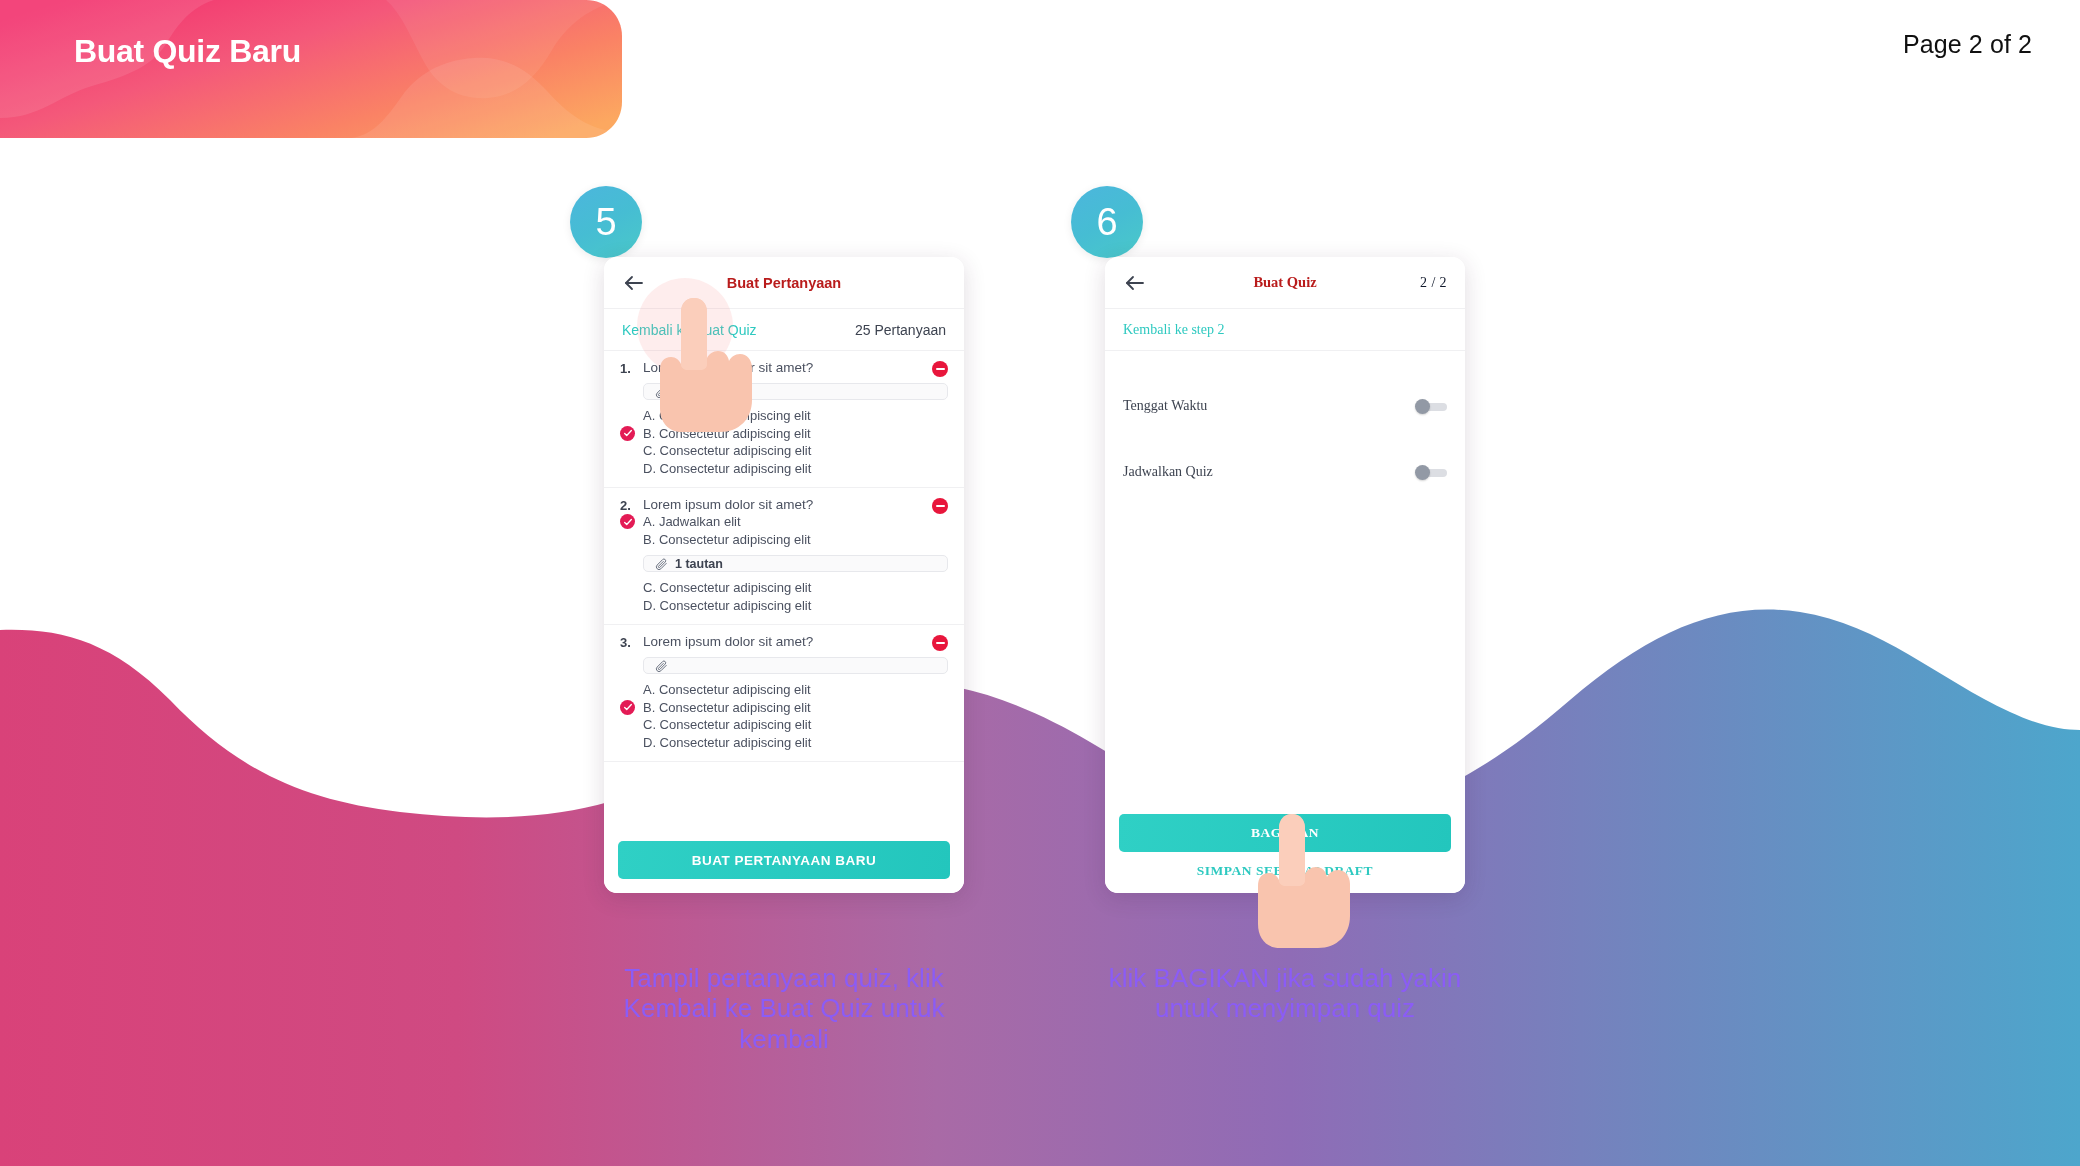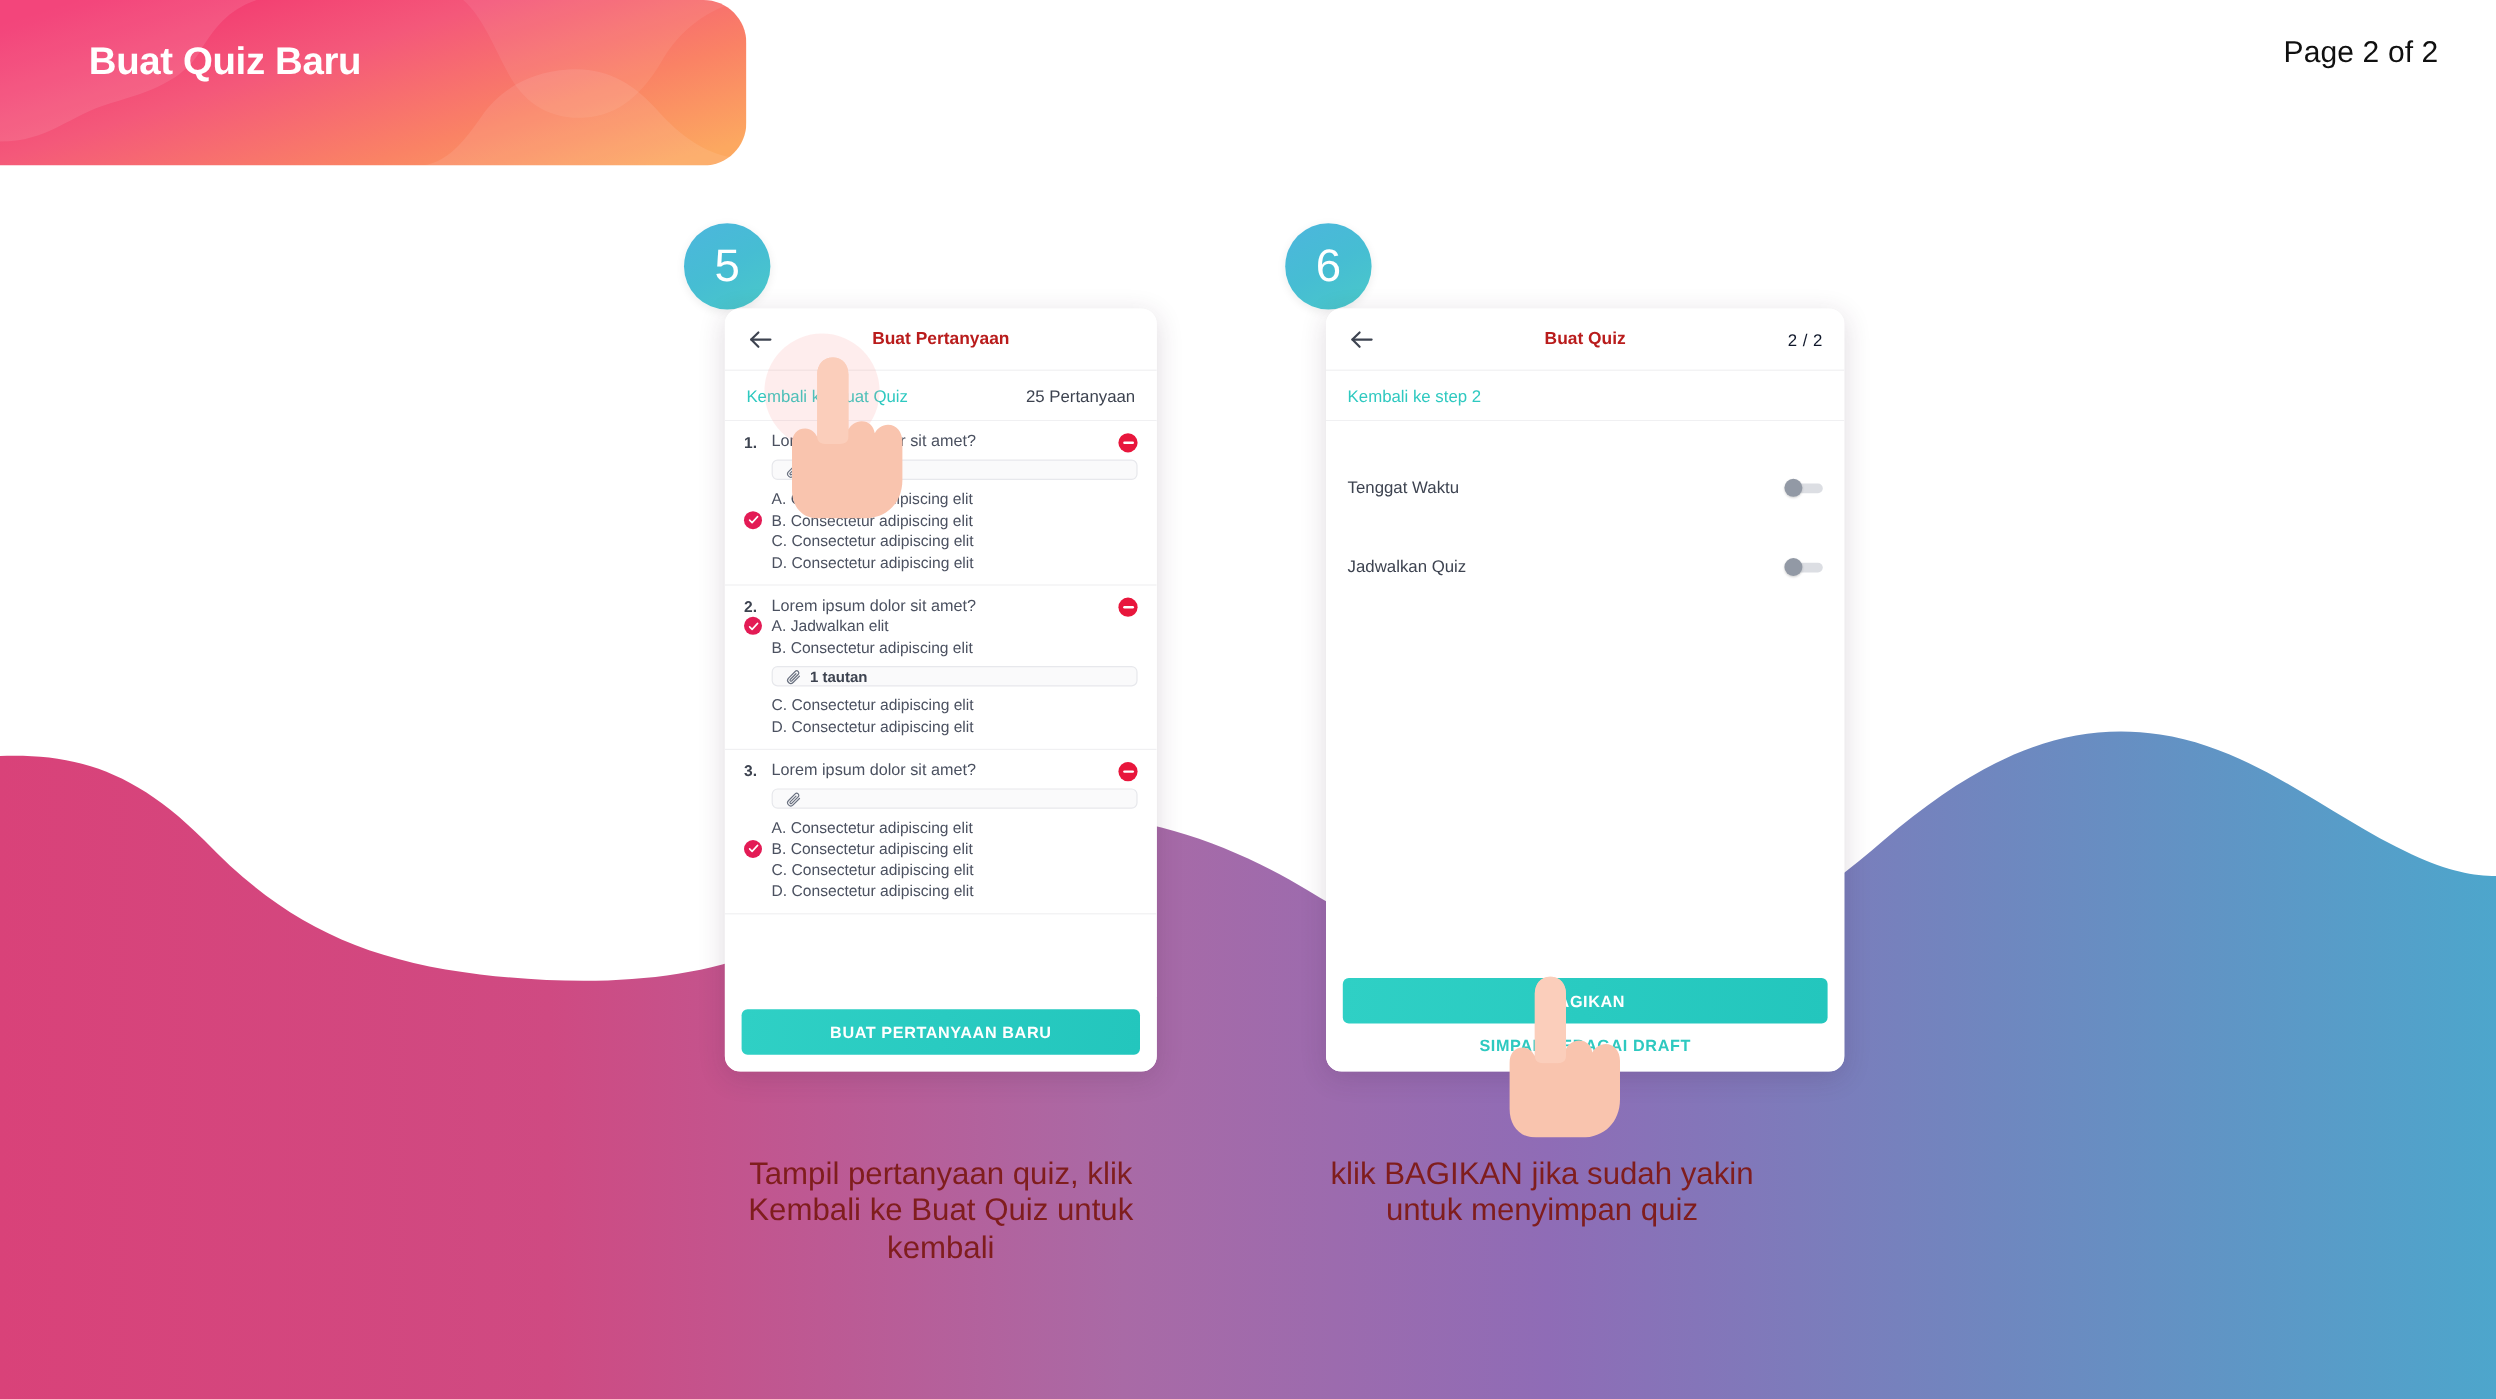--- a/index.html
+++ b/index.html
@@ -41,21 +41,21 @@
 
   
   .phone {
     position: absolute; background: #ffffff;
     border-radius: 13px; z-index: 5;
     box-shadow: 0 5px 22px rgba(60,30,60,.16);
     overflow: hidden;
     display: flex; flex-direction: column;
   }
   .phone-1 { left: 604px; top: 257px; width: 360px; height: 636px; }
-  .phone-2 { left: 1105px; top: 257px; width: 432px; height: 636px; }
+  .phone-2 { left: 1105px; top: 257px; width: 360px; height: 636px; font-family: Liberation Serif, serif; }
 
   .phone-header {
     height: 52px; flex: 0 0 52px; position: relative;
     display: flex; align-items: center; padding: 0 18px;
     border-bottom: 1px solid #f0f0f2; background: #fff;
   }
   .back-arrow { width: 24px; height: 24px; flex: 0 0 24px; }
   .phone-header-title {
     position: absolute; left: 0; right: 0; text-align: center;
     font-size: 14.5px; font-weight: bold; color: #b91c1c; pointer-events: none;
@@ -135,21 +135,21 @@
   }
   .btn-text {
     display: block; width: 100%; margin-top: 11px; background: none; border: none;
     color: #2ec9c0; font-size: 13.5px; font-weight: bold; letter-spacing: .5px;
     cursor: pointer; font-family: inherit; text-align: center;
   }
 
   
   .caption {
     position: absolute; width: 400px; text-align: center; z-index: 6;
-    color: #7f1d1d; font-size: 26px; line-height: 1.17; font-weight: 400;
+    color: #8b5cf6; font-size: 26px; line-height: 1.17; font-weight: 400;
   }
   .caption-1 { left: 584px; top: 963px; }
   .caption-2 { left: 1085px; top: 963px; }
 
   
   .hand { position: absolute; z-index: 7; pointer-events: none; }
   .hand-1 { left: 638px; top: 284px; width: 118px; height: 148px; }
   .hand-2 { left: 1236px; top: 800px; width: 118px; height: 148px; }
 
   .tap-halo {

